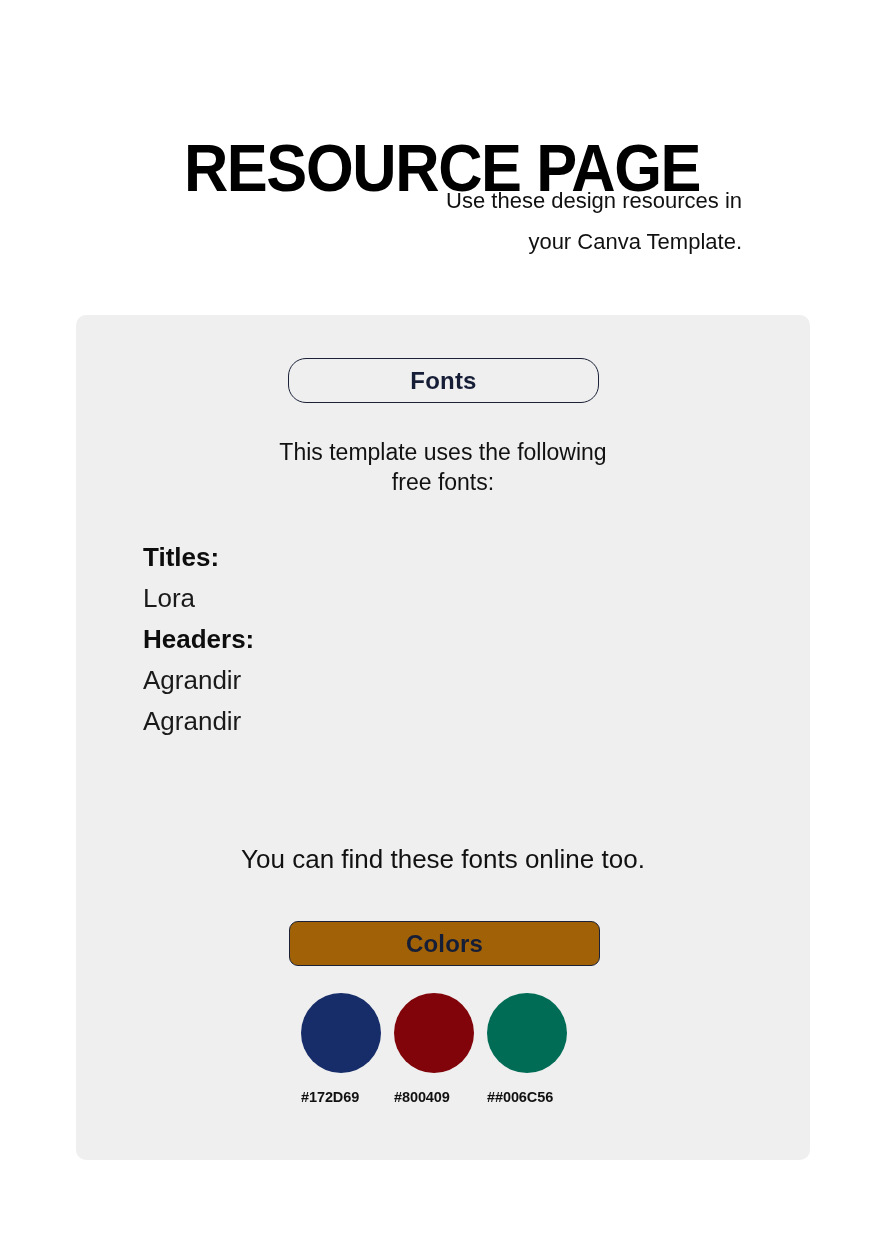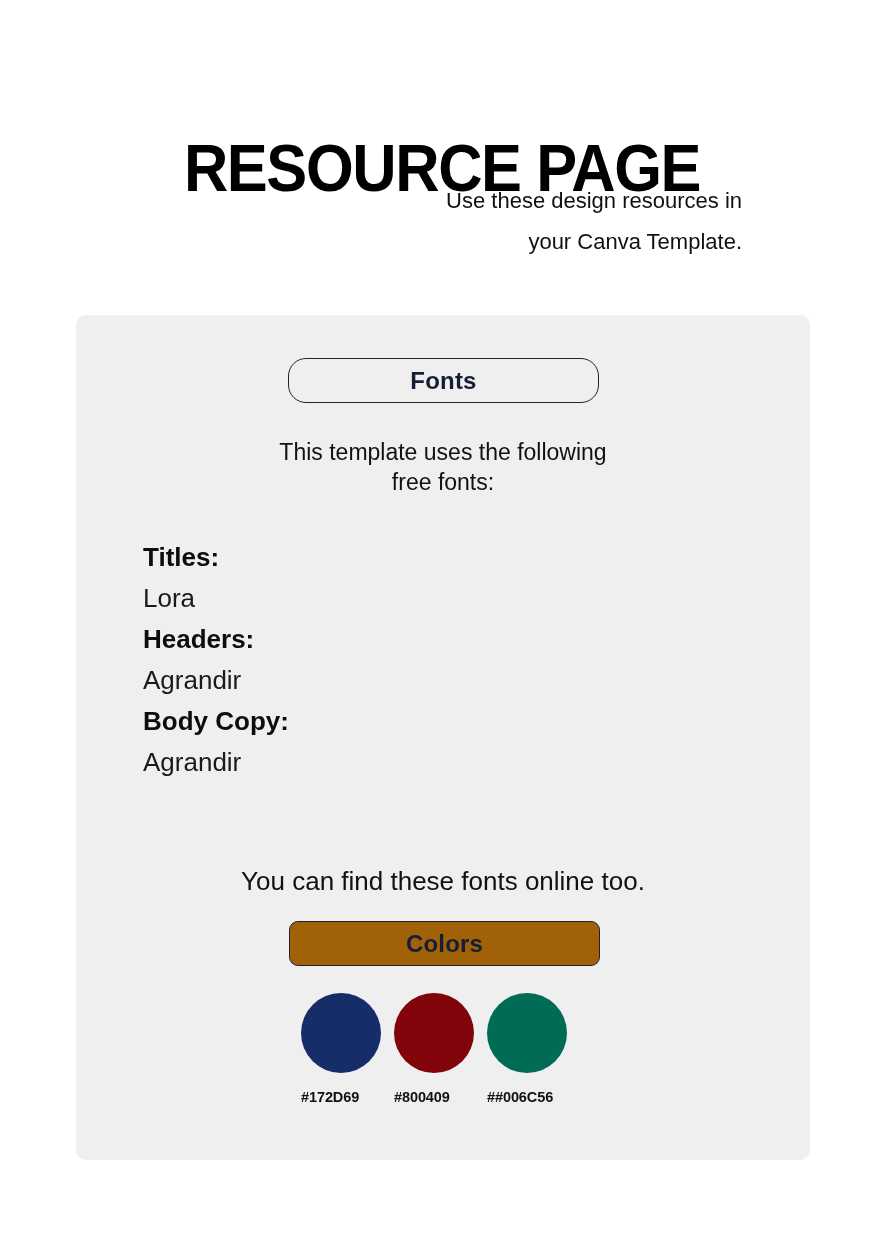--- a/index.html
+++ b/index.html
@@ -120,21 +120,21 @@
   .font-name {
     font-size: 26px;
     line-height: 41px;
     font-weight: 400;
     color: #1a1a1a;
   }
 
   .outro {
     position: absolute;
     left: 67px;
-    top: 550px;
+    top: 528px;
     width: 600px;
     text-align: center;
     font-size: 26px;
     line-height: 32px;
     color: #111111;
   }
 
   
   .swatches {
     position: absolute;
@@ -183,21 +183,20 @@
     <div class="intro">
       <div>This template uses the following</div>
       <div>free fonts:</div>
     </div>
 
     <div class="font-list">
       <div class="font-role">Titles:</div>
       <div class="font-name">Lora</div>
       <div class="font-role">Headers:</div>
       <div class="font-name">Agrandir</div>
-      <div class="font-role">Body Copy:</div>
       <div class="font-name">Agrandir</div>
     </div>
 
     <div class="outro">You can find these fonts online too.</div>
 
     <div class="badge badge-colors" style="background: #a16207;">Colors</div>
 
     <div class="swatches">
       <div class="swatch">
         <div class="swatch-dot" style="background: rgb(23, 45, 105);"></div>

